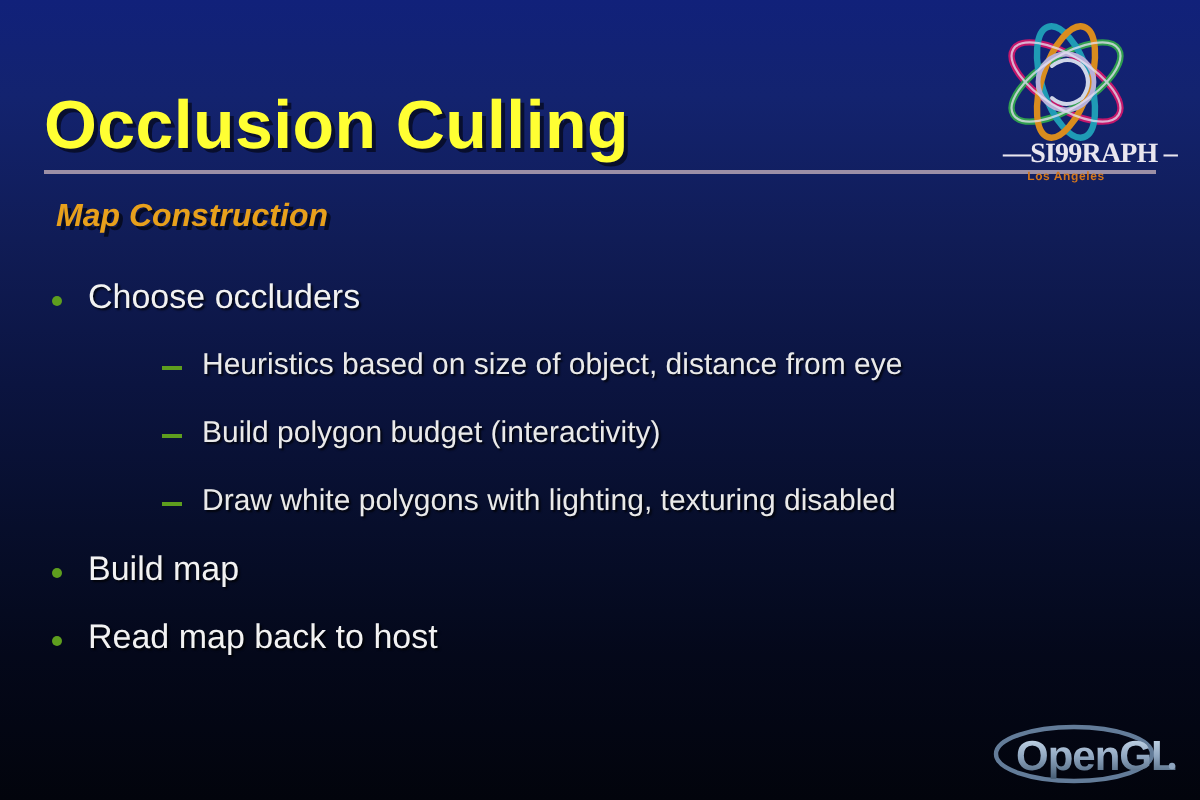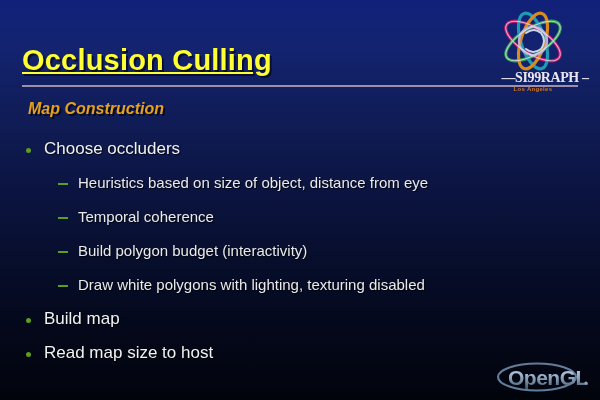--- a/index.html
+++ b/index.html
@@ -23,27 +23,26 @@
         #02040c 100%);
     font-family: "Liberation Sans", sans-serif;
     -webkit-font-smoothing: antialiased;
   }
 
   
   #title {
     position: absolute;
     left: 22px;
     top: 44px;
-    font-size: 29px;
+    font-size: 34px;
     font-weight: bold;
     color: #ffff33;
     letter-spacing: 0.2px;
     text-shadow: 2px 2px 0 rgba(0,0,0,0.55);
     white-space: nowrap;
-    text-decoration: underline;
   }
 
   
   #title-rule {
     position: absolute;
     left: 22px;
     top: 85px;
     width: 556px;
     height: 2px;
     background: #9c8fa6;
@@ -75,20 +74,21 @@
     align-items: flex-start;
     white-space: nowrap;
   }
   .row.level1 {
     padding-left: 26px;
     height: 34px;
   }
   .row.level2 {
     padding-left: 58px;
     height: 34px;
+    margin-left: 23px;
   }
   .bullet-dot {
     width: 5px;
     height: 5px;
     border-radius: 50%;
     background: #5e9e1e;
     margin-top: 10px;
     margin-right: 13px;
     flex: 0 0 auto;
   }
@@ -179,37 +179,33 @@
       <div class="row level1">
         <span class="bullet-dot"></span>
         <span class="txt">Choose occluders</span>
       </div>
       <div class="row level2">
         <span class="bullet-dash"></span>
         <span class="txt">Heuristics based on size of object, distance from eye</span>
       </div>
       <div class="row level2">
         <span class="bullet-dash"></span>
-        <span class="txt">Temporal coherence</span>
-      </div>
-      <div class="row level2">
-        <span class="bullet-dash"></span>
         <span class="txt">Build polygon budget (interactivity)</span>
       </div>
       <div class="row level2">
         <span class="bullet-dash"></span>
         <span class="txt">Draw white polygons with lighting, texturing disabled</span>
       </div>
       <div class="row level1">
         <span class="bullet-dot"></span>
         <span class="txt">Build map</span>
       </div>
       <div class="row level1">
         <span class="bullet-dot"></span>
-        <span class="txt">Read map size to host</span>
+        <span class="txt">Read map back to host</span>
       </div>
     </div>
 
   <div id="siggraph-logo">
     <svg id="siggraph-rings" viewBox="0 0 106 66">
       <g fill="none" stroke-width="3.2" stroke-linecap="round">
         <ellipse cx="53" cy="33" rx="31" ry="13" stroke="#c4176b" transform="rotate(32 53 33)"></ellipse>
         <ellipse cx="53" cy="33" rx="31" ry="13" stroke="#2f9e4f" transform="rotate(-32 53 33)"></ellipse>
         <ellipse cx="53" cy="33" rx="29" ry="12" stroke="#1f9bb5" transform="rotate(72 53 33)"></ellipse>
         <ellipse cx="53" cy="33" rx="29" ry="12" stroke="#d98c1e" transform="rotate(-72 53 33)"></ellipse>

